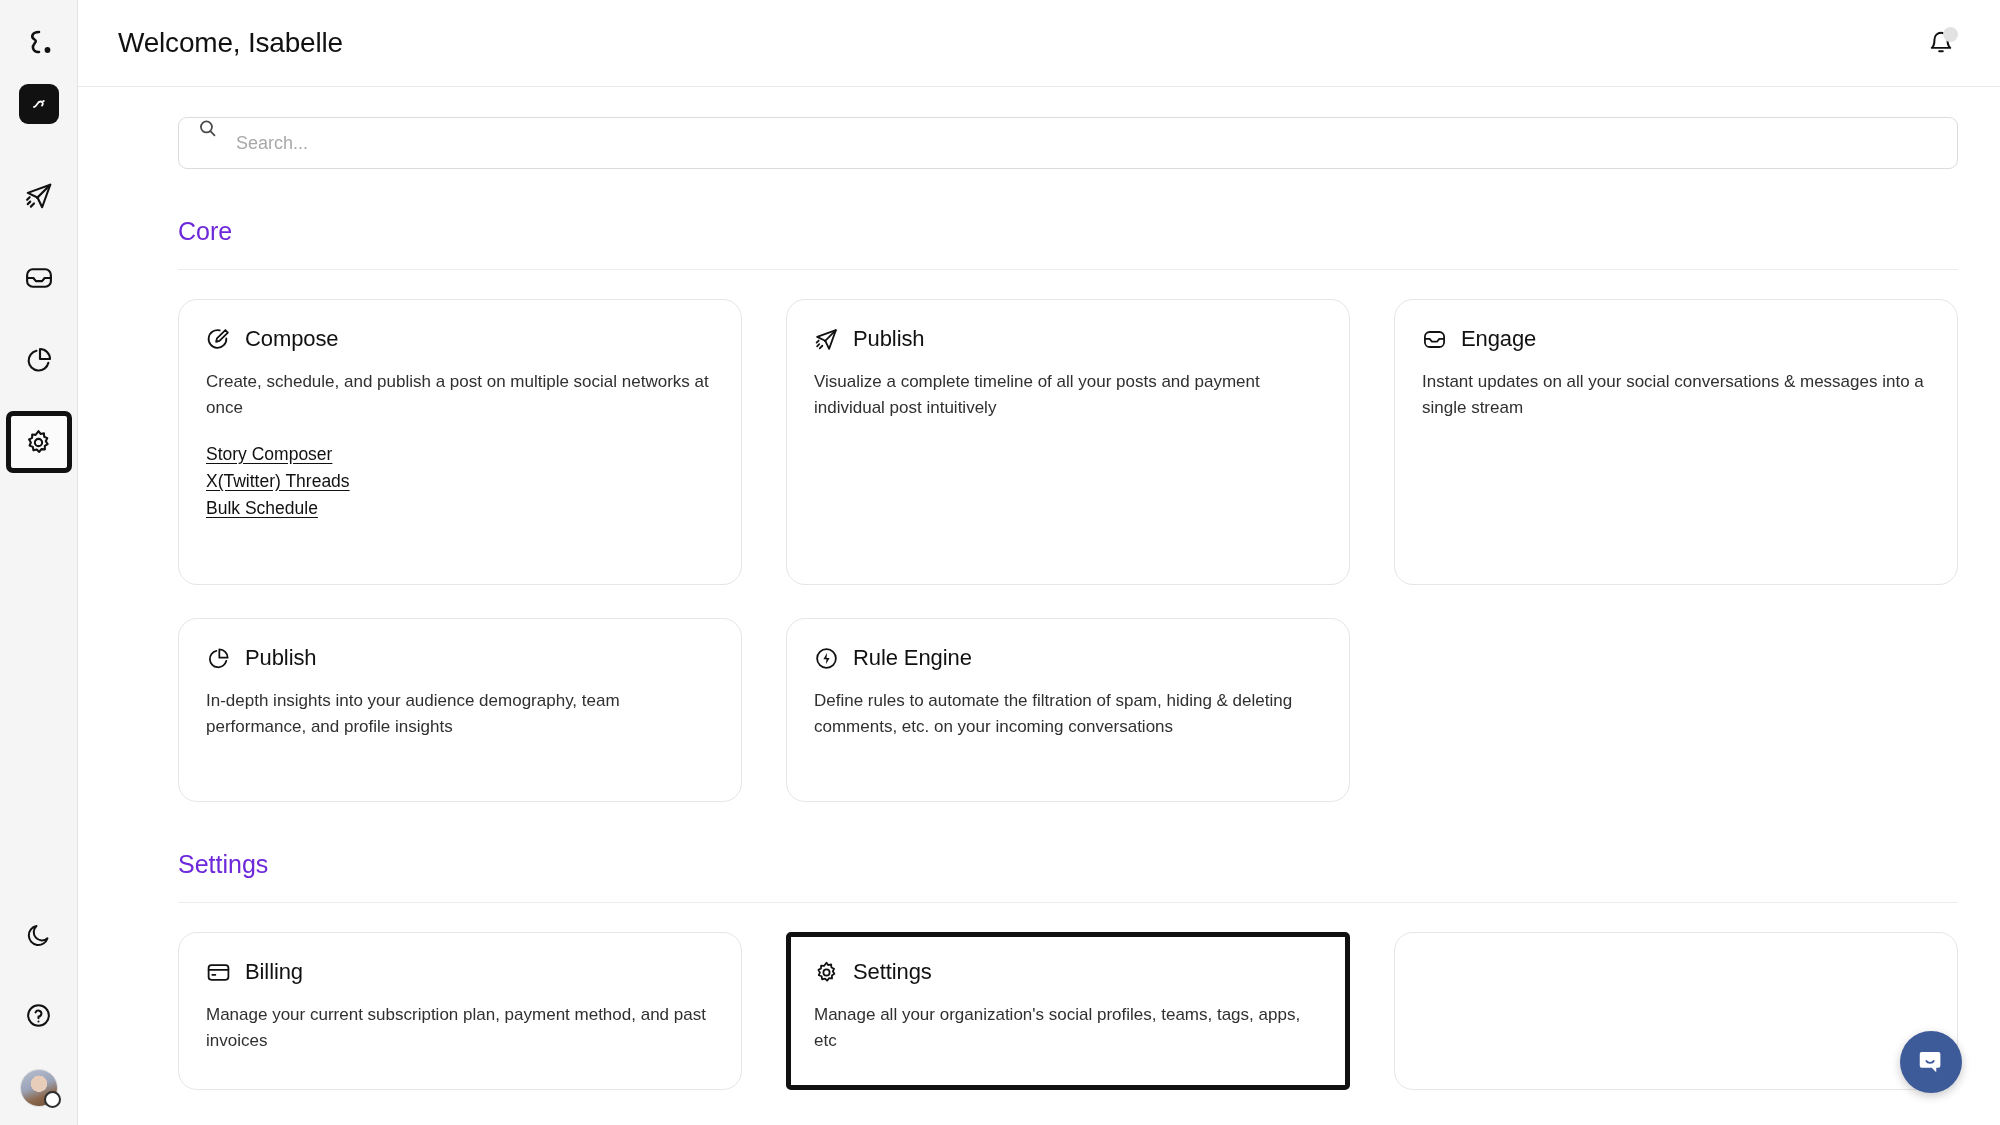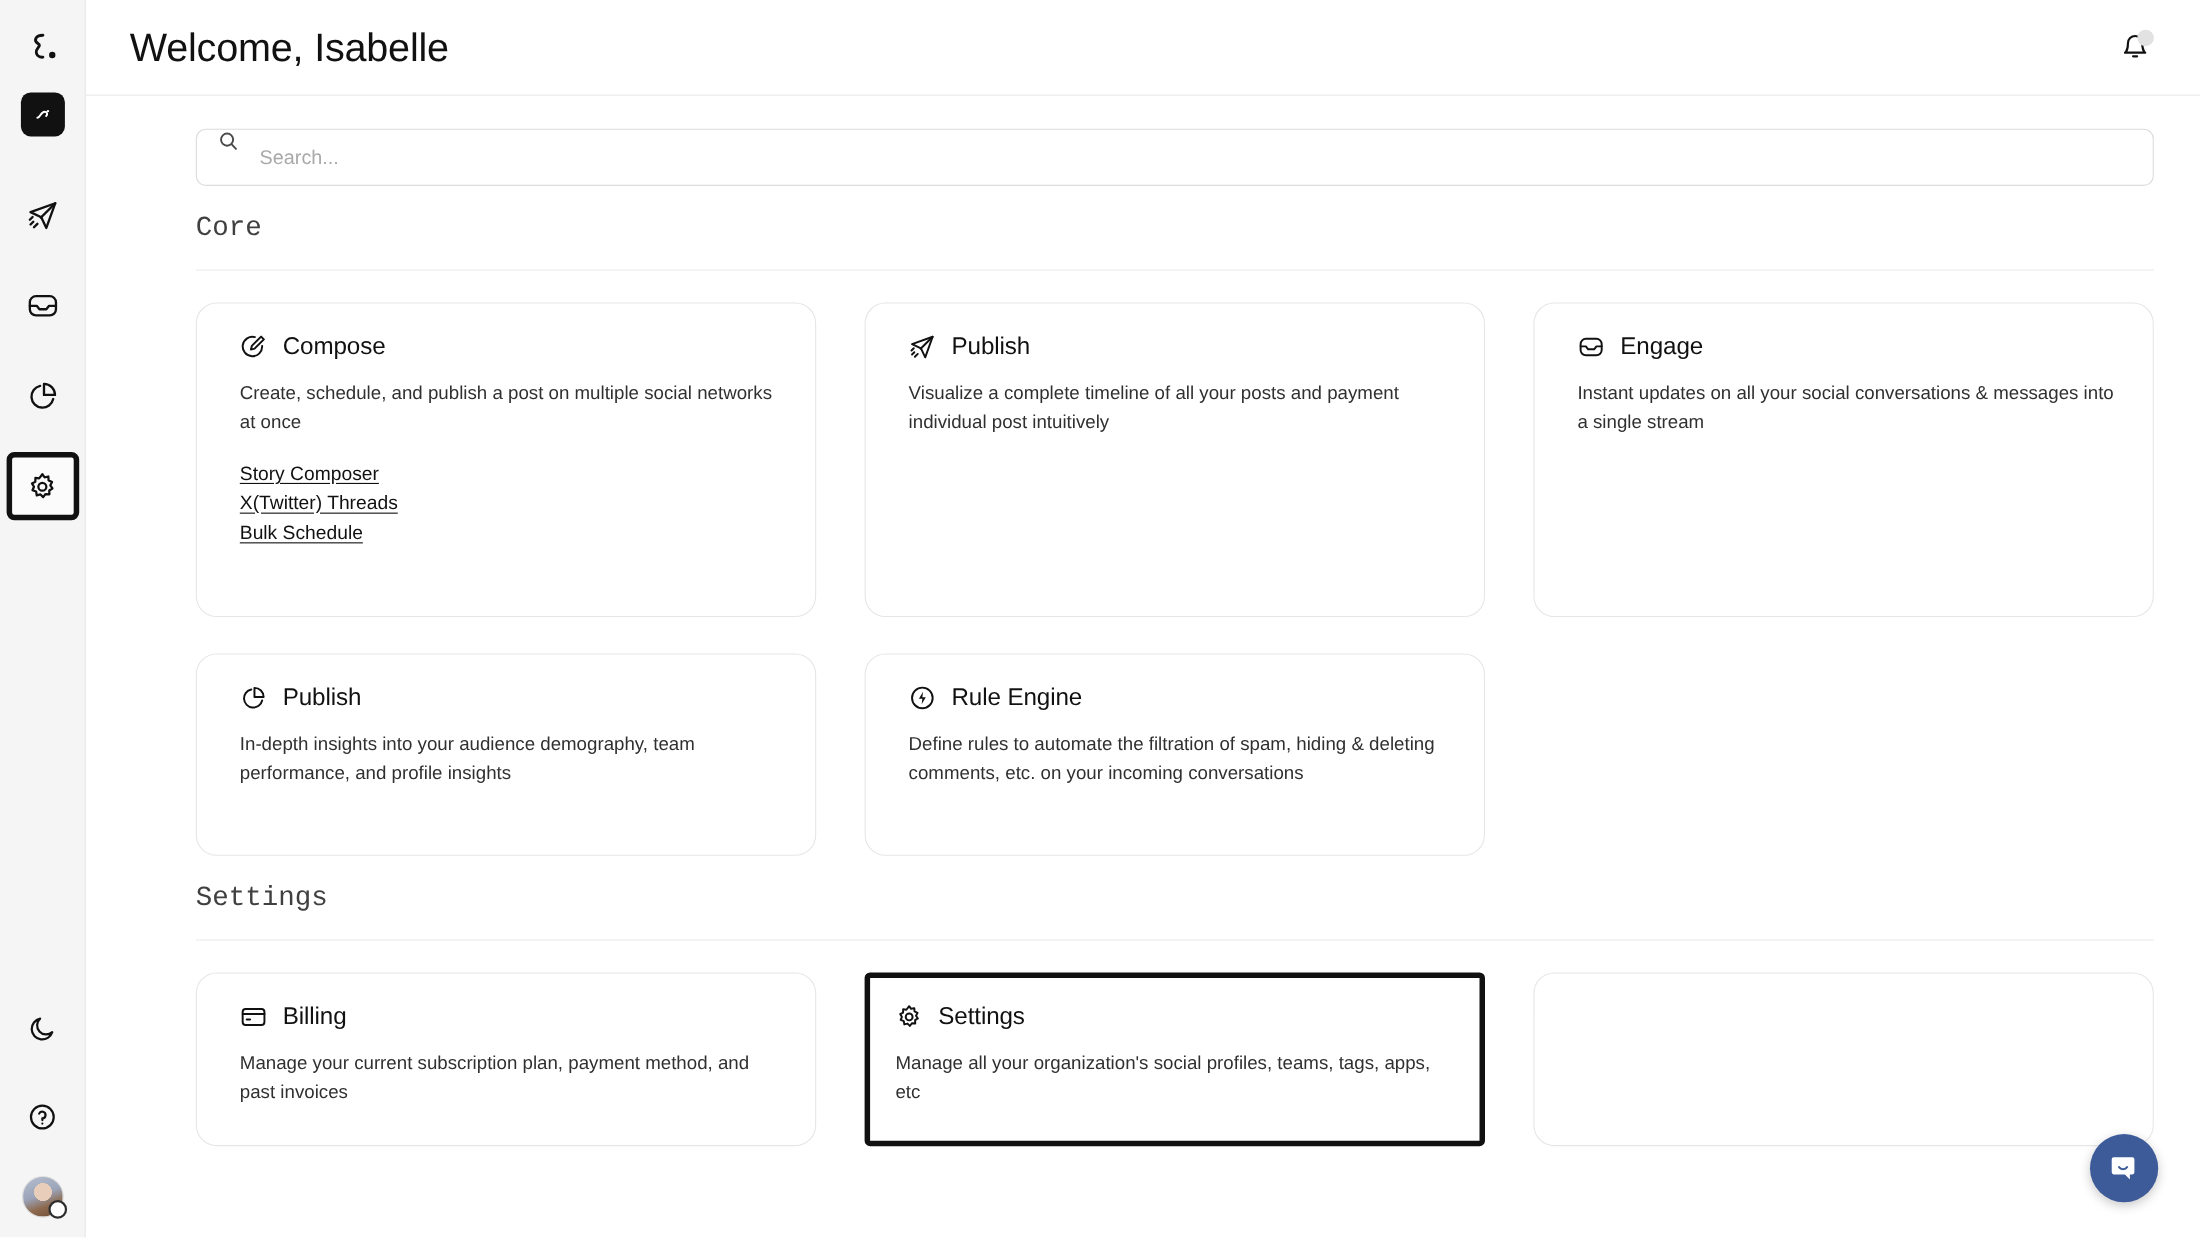--- a/index.html
+++ b/index.html
@@ -64,21 +64,21 @@
 
   
   .main { flex: 1; height: 1125px; display: flex; flex-direction: column; position: relative; background:#fff; }
 
   .topbar {
     height: 87px; min-height: 87px;
     border-bottom: 1px solid #e9e9e9;
     display: flex; align-items: center; justify-content: space-between;
     padding: 0 42px 0 40px;
   }
-  .page-title { font-size: 36px; font-weight: 400; letter-spacing: -0.2px; color: #111; }
+  .page-title { font-size: 28px; font-weight: 400; letter-spacing: -0.2px; color: #111; }
   .bell-wrap { position: relative; width: 34px; height: 34px; display:flex; align-items:center; justify-content:center; cursor:pointer; }
   .bell-dot {
     position: absolute; top: 1px; right: 0px;
     width: 15px; height: 15px; border-radius: 50%; background: #e2e2e2;
   }
 
   .content {
     flex: 1; overflow: hidden;
     padding: 0 42px 0 100px;
   }
@@ -94,38 +94,37 @@
     width: 100%;
   }
   .search-input {
     border: 0; outline: 0; flex: 1;
     font-size: 18px; font-family: "Liberation Sans", sans-serif;
     color: #222; margin-left: 18px; background: transparent;
   }
   .search-input::placeholder { color: #a9a9a9; }
 
   .section-title {
-    font-size: 25px; font-weight: 400; color: #404040;
-    margin-top: 24px;
-    font-family: Liberation Mono, monospace;
+    font-size: 25px; font-weight: 400; color: #6d28d9;
+    margin-top: 48px;
   }
   .section-rule { height: 1px; background: #ececec; margin-top: 23px; }
 
   .card-grid {
     display: grid;
     grid-template-columns: repeat(3, 1fr);
     gap: 44px;
     margin-top: 29px;
   }
 
   .card {
     border: 1px solid #e6e6e6;
     border-radius: 19px;
     background: #fff;
-    padding: 26px 27px 24px 39px;
+    padding: 26px 27px 24px 27px;
     position: relative;
   }
   .card.selected {
     border: 5px solid #111111;
     border-radius: 5px;
     padding: 22px 23px 20px 23px;
   }
   .card-head { display: flex; align-items: center; gap: 14px; }
   .card-title { font-size: 22px; font-weight: 400; color: #111; letter-spacing: -0.1px; }
   .card-desc {

